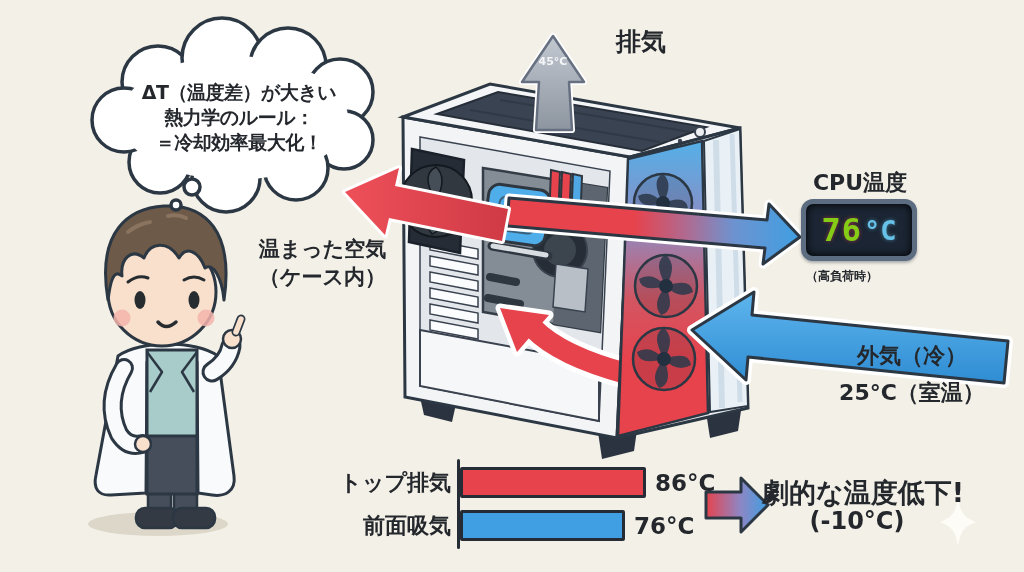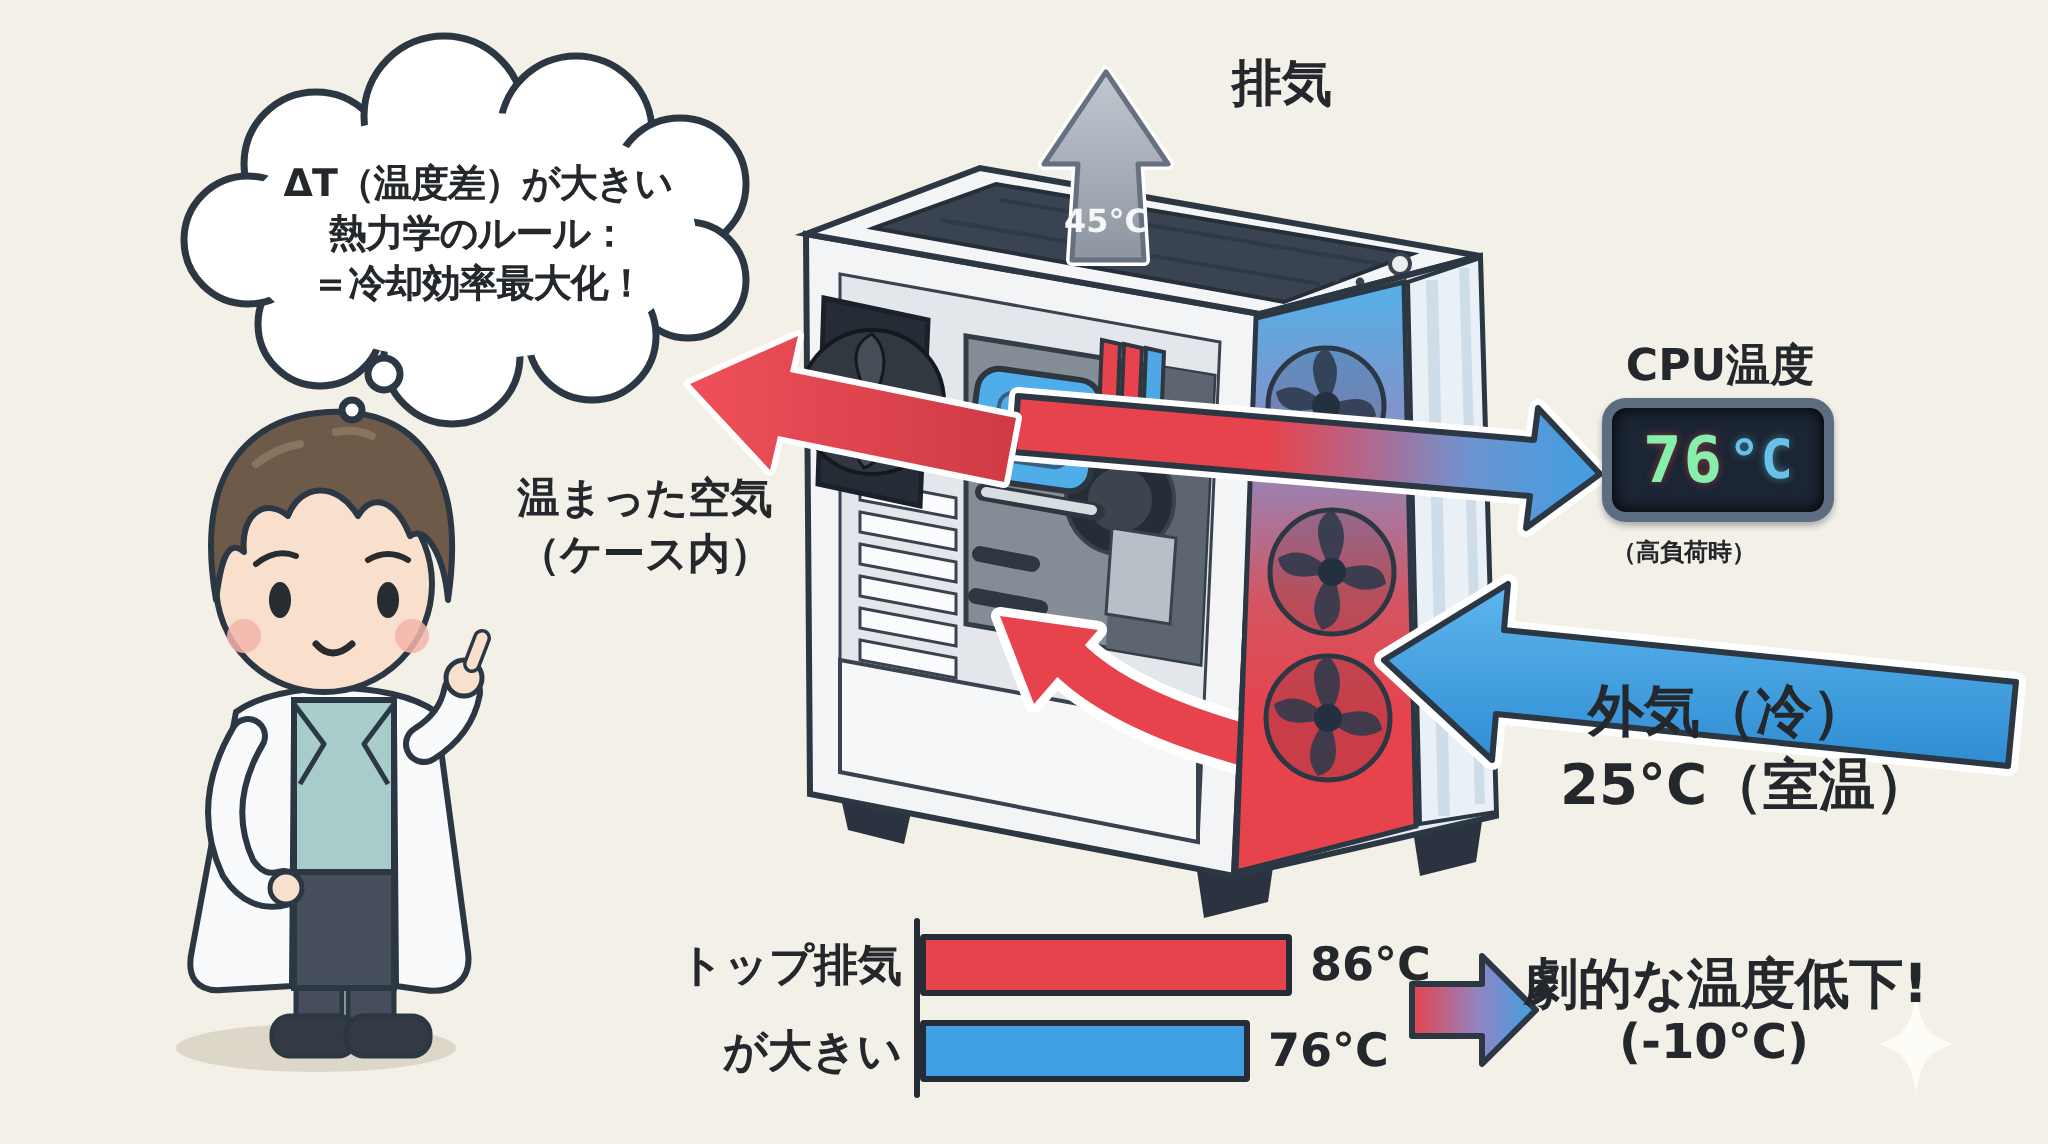--- a/index.html
+++ b/index.html
@@ -4,34 +4,34 @@
 <style>
   html,body{margin:0;padding:0;}
   .stage{position:relative;width:1024px;height:572px;background:#f3f0e7;overflow:hidden;
          font-family:"DejaVu Sans","Liberation Sans",sans-serif;color:#24282d;}
   .stage svg{position:absolute;left:0;top:0;}
   .txt{position:absolute;font-weight:700;text-align:center;white-space:nowrap;}
   .bubble-text{left:110px;top:80px;width:258px;font-size:19px;line-height:25px;letter-spacing:-0.5px;}
   .exhaust-label{left:571px;top:30px;width:140px;line-height:27px;font-family:Liberation Mono, monospace;}
   .exhaust-label .l1{font-size:25px;}
   .exhaust-label .l2{font-size:21px;}
-  .arrow-temp{left:521px;top:55px;width:64px;font-size:16px;color:#f5f6f8;font-weight:700;margin-top:46px;}
+  .arrow-temp{left:521px;top:55px;width:64px;font-size:11px;color:#f5f6f8;font-weight:700;}
   .warm-air{left:240px;top:235px;width:165px;font-size:21px;line-height:28px;font-family:Liberation Serif, serif;}
   .cpu-title{left:795px;top:168px;width:130px;font-size:22px;}
   .cpu-note{left:777px;top:268px;width:130px;font-size:12px;}
-  .outside-air{left:780px;top:337px;width:168px;font-size:28px;line-height:37px;}
+  .outside-air{left:828px;top:337px;width:168px;font-size:22px;line-height:37px;}
   .result-label{left:762px;top:479px;width:190px;line-height:28px;}
   .result-label .l1{font-size:27px;}
   .result-label .l2{font-size:24px;}
   .cpu-display{position:absolute;left:801px;top:199px;width:106px;height:52px;
       background:#1b2533;border:5px solid #5c6c81;border-radius:12px;
       display:flex;align-items:center;justify-content:center;
       box-shadow:0 2px 3px rgba(40,50,65,.35), inset 0 0 8px #000;}
   .cpu-display .digits{font-family:"DejaVu Sans Mono","Liberation Mono",monospace;
-      font-weight:700;font-size:32px;color:#86efac;letter-spacing:1px;text-shadow:0 0 4px rgba(232,65,75,.55);}
+      font-weight:700;font-size:32px;color:#84cc16;letter-spacing:1px;text-shadow:0 0 4px rgba(232,65,75,.55);}
   .cpu-display .unit{font-family:"DejaVu Sans Mono","Liberation Mono",monospace;
       font-weight:700;font-size:27px;color:#66c2e8;margin-left:2px;text-shadow:0 0 4px rgba(102,194,232,.55);}
   .chart{position:absolute;left:337px;top:461px;width:390px;}
   .chart .axis{position:absolute;left:120px;top:-2px;height:90px;width:3px;background:#262c36;border-radius:2px;}
   .chart .row{display:flex;align-items:center;height:43px;}
   .chart .rlabel{width:114px;text-align:right;font-weight:700;font-size:22px;margin-right:9px;white-space:nowrap;font-family:Liberation Mono, monospace;}
   .chart .bar{height:25px;border:3px solid #262c36;border-radius:2px;}
   .chart .rval{margin-left:9px;font-weight:700;font-size:23px;white-space:nowrap;}
 </style>
 </head>
@@ -296,19 +296,19 @@
 </div>
 
 <div class="chart">
   <div class="axis"></div>
   <div class="row">
     <span class="rlabel">トップ排気</span>
     <div class="bar" style="width: 180px; background: rgb(230, 67, 77);"></div>
     <span class="rval">86°C</span>
   </div>
   <div class="row">
-    <span class="rlabel">が大きい</span>
+    <span class="rlabel">前面吸気</span>
     <div class="bar" style="width: 159px; background: rgb(63, 159, 226);"></div>
     <span class="rval">76°C</span>
   </div>
 </div>
 
 </div>
 
 </body></html>

